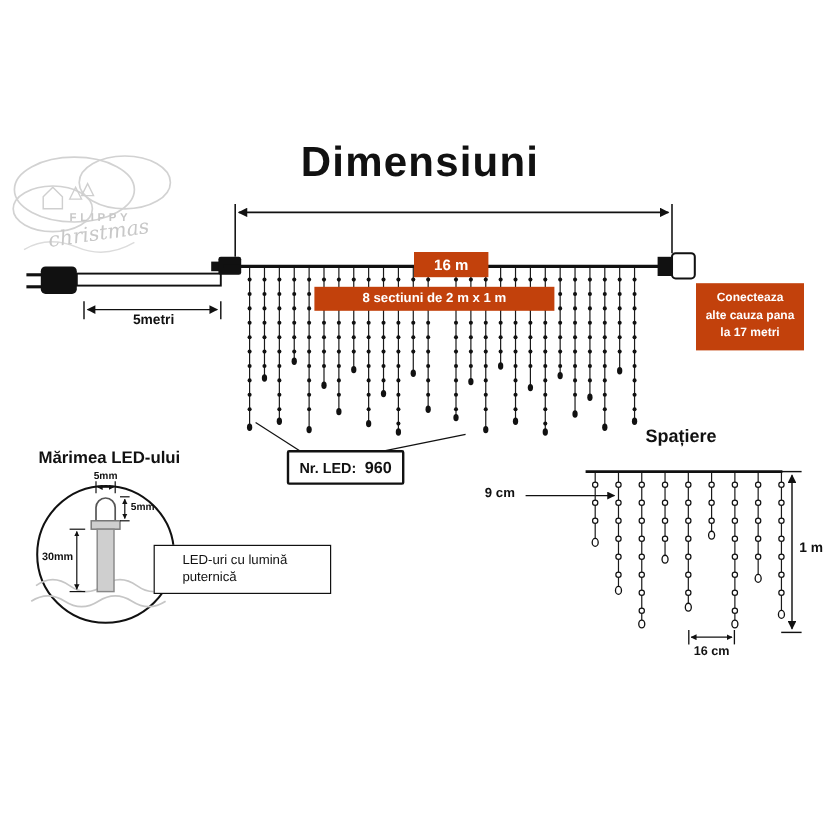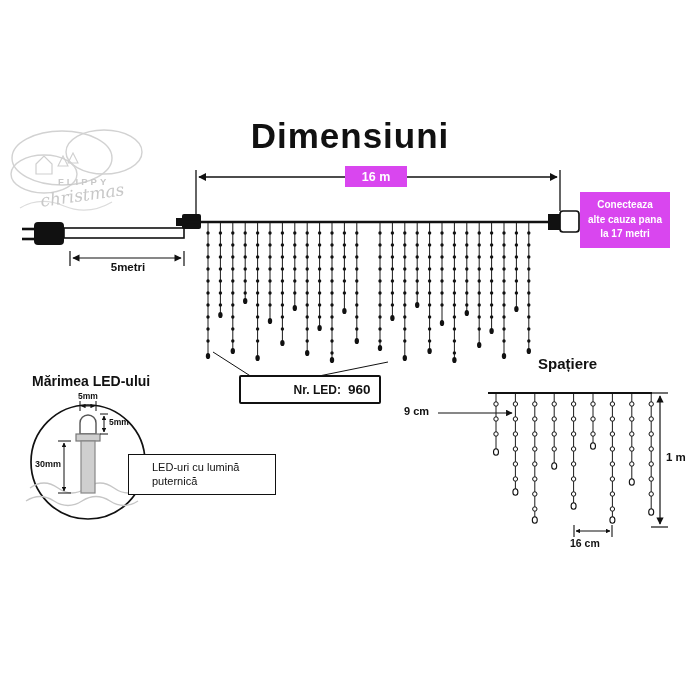--- a/index.html
+++ b/index.html
@@ -4,46 +4,46 @@
 <style>
   html,body{margin:0;padding:0;background:#fff;}
   .canvas{
     position:relative;width:700px;height:700px;background:#fff;overflow:hidden;
     font-family:"Liberation Sans", sans-serif;color:#111;
   }
   .abs{position:absolute;}
   #art{position:absolute;left:0;top:0;z-index:1;}
   .txt{position:absolute;z-index:3;}
   .blackbox{
-    position:absolute;z-index:4;background:#d946ef;color:#fff;font-weight:bold;
-    display:flex;align-items:center;justify-content:center;text-align:center;
+    position:absolute;z-index:4;background:#c2410c;color:#fff;font-weight:bold;
+    display:flex;align-items:center;justify-content:center;text-align:center;margin-top:44px;
   }
   #title{left:0;top:116px;width:700px;text-align:center;font-size:35px;font-weight:600;letter-spacing:1px;}
   #box-16m{left:345px;top:166px;width:62px;height:21px;font-size:12.5px;}
   #box-sections{left:262px;top:195px;width:200px;height:20px;font-size:11px;}
   #box-connect{left:580px;top:192px;width:86px;padding:6px 2px;font-size:10px;line-height:1.45;flex-direction:column;justify-content:space-between;}
   #lbl-5m{left:96px;top:261px;width:64px;text-align:center;font-size:11.5px;font-weight:bold;}
   #box-nrled{
     left:239px;top:375px;width:94px;height:25px;z-index:4;background:#fff;
-    border:2px solid #111;border-radius:2px;display:flex;align-items:center;justify-content:center;gap:7px;padding-left:44px;
+    border:2px solid #111;border-radius:2px;display:flex;align-items:center;justify-content:center;gap:7px;
   }
   #box-nrled .k{font-size:12px;font-weight:600;}
   #box-nrled .v{font-size:13.5px;font-weight:bold;}
   #h-marimea{left:32px;top:373px;font-size:14px;font-weight:600;}
   #lbl-5mm-top{left:66px;top:391px;width:44px;text-align:center;font-size:8.5px;font-weight:bold;}
   #lbl-5mm-side{left:109px;top:417px;font-size:8.5px;font-weight:bold;}
   #lbl-30mm{left:33px;top:459px;width:28px;text-align:right;font-size:9px;font-weight:bold;}
   #box-lednote{
     left:128px;top:454px;width:100px;z-index:4;background:#fff;border:1.4px solid #111;
     padding:5px 23px;font-size:11px;line-height:1.3;
   }
   #h-spatiere{left:538px;top:355px;font-size:15px;font-weight:600;}
   #lbl-9cm{left:404px;top:405px;font-size:11px;font-weight:bold;}
   #lbl-1m{left:666px;top:451px;font-size:11.5px;font-weight:bold;}
-  #lbl-16cm{left:570px;top:537px;width:46px;text-align:left;font-size:10.5px;font-weight:bold;}
+  #lbl-16cm{left:570px;top:537px;width:46px;text-align:center;font-size:10.5px;font-weight:bold;}
   #footnote{left:0;top:555px;width:700px;text-align:center;font-size:13.5px;font-weight:600;}
   #logo-flippy{left:58px;top:176px;font-size:9.5px;font-weight:bold;letter-spacing:3px;color:#c8c8c8;}
   #logo-christmas{
     left:40px;top:185px;font-size:17px;font-style:italic;color:#c8c8c8;
     font-family:"DejaVu Serif", serif;transform:rotate(-8deg);
   }
 </style>
 </head>
 <body>
 
@@ -484,20 +484,21 @@
         <ellipse cx="651.2" cy="512" rx="2.5" ry="3.3" fill="#fff" stroke="#111" stroke-width="1.1"></ellipse>
       </g>
     </svg>
 
   <div class="txt" id="title">Dimensiuni</div>
 
   <div class="txt" id="logo-flippy">FLIPPY</div>
   <div class="txt" id="logo-christmas">christmas</div>
 
   <div class="blackbox" id="box-16m">16 m</div>
+  <div class="blackbox" id="box-sections">8 sectiuni de 2 m x 1 m</div>
 
   <div class="blackbox" id="box-connect">
     <span>Conecteaza</span>
     <span>alte cauza pana</span>
     <span>la 17 metri</span>
   </div>
 
   <div class="txt" id="lbl-5m">5metri</div>
 
   <div class="abs" id="box-nrled">

